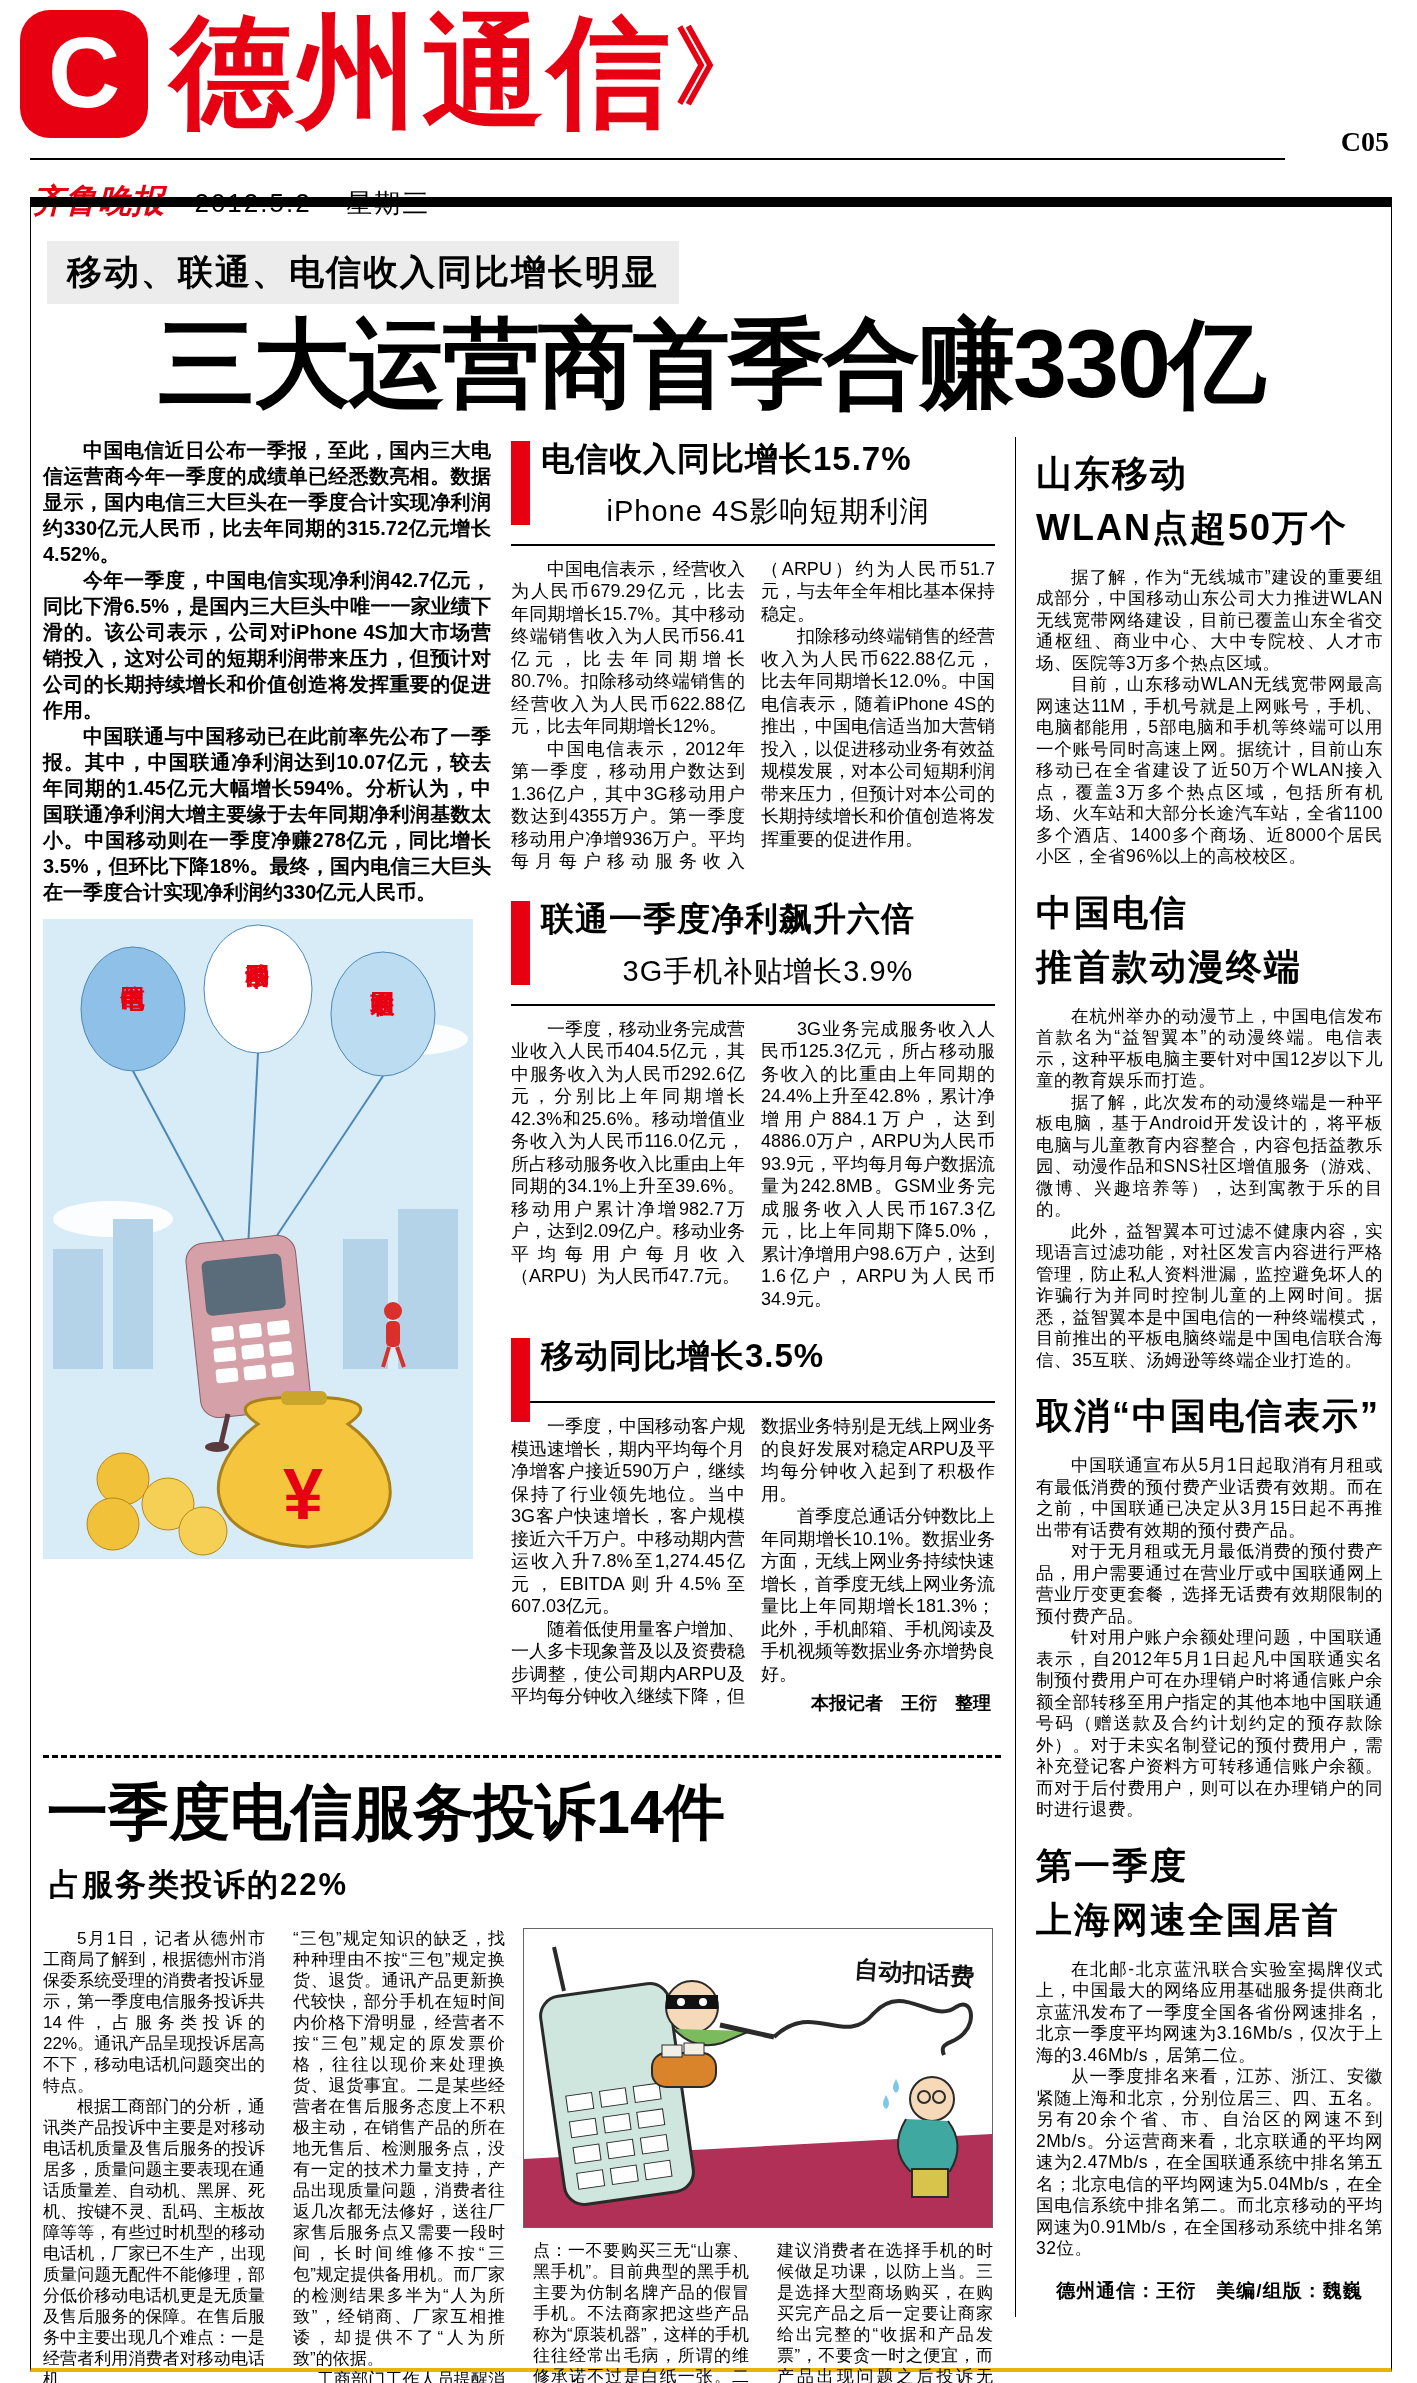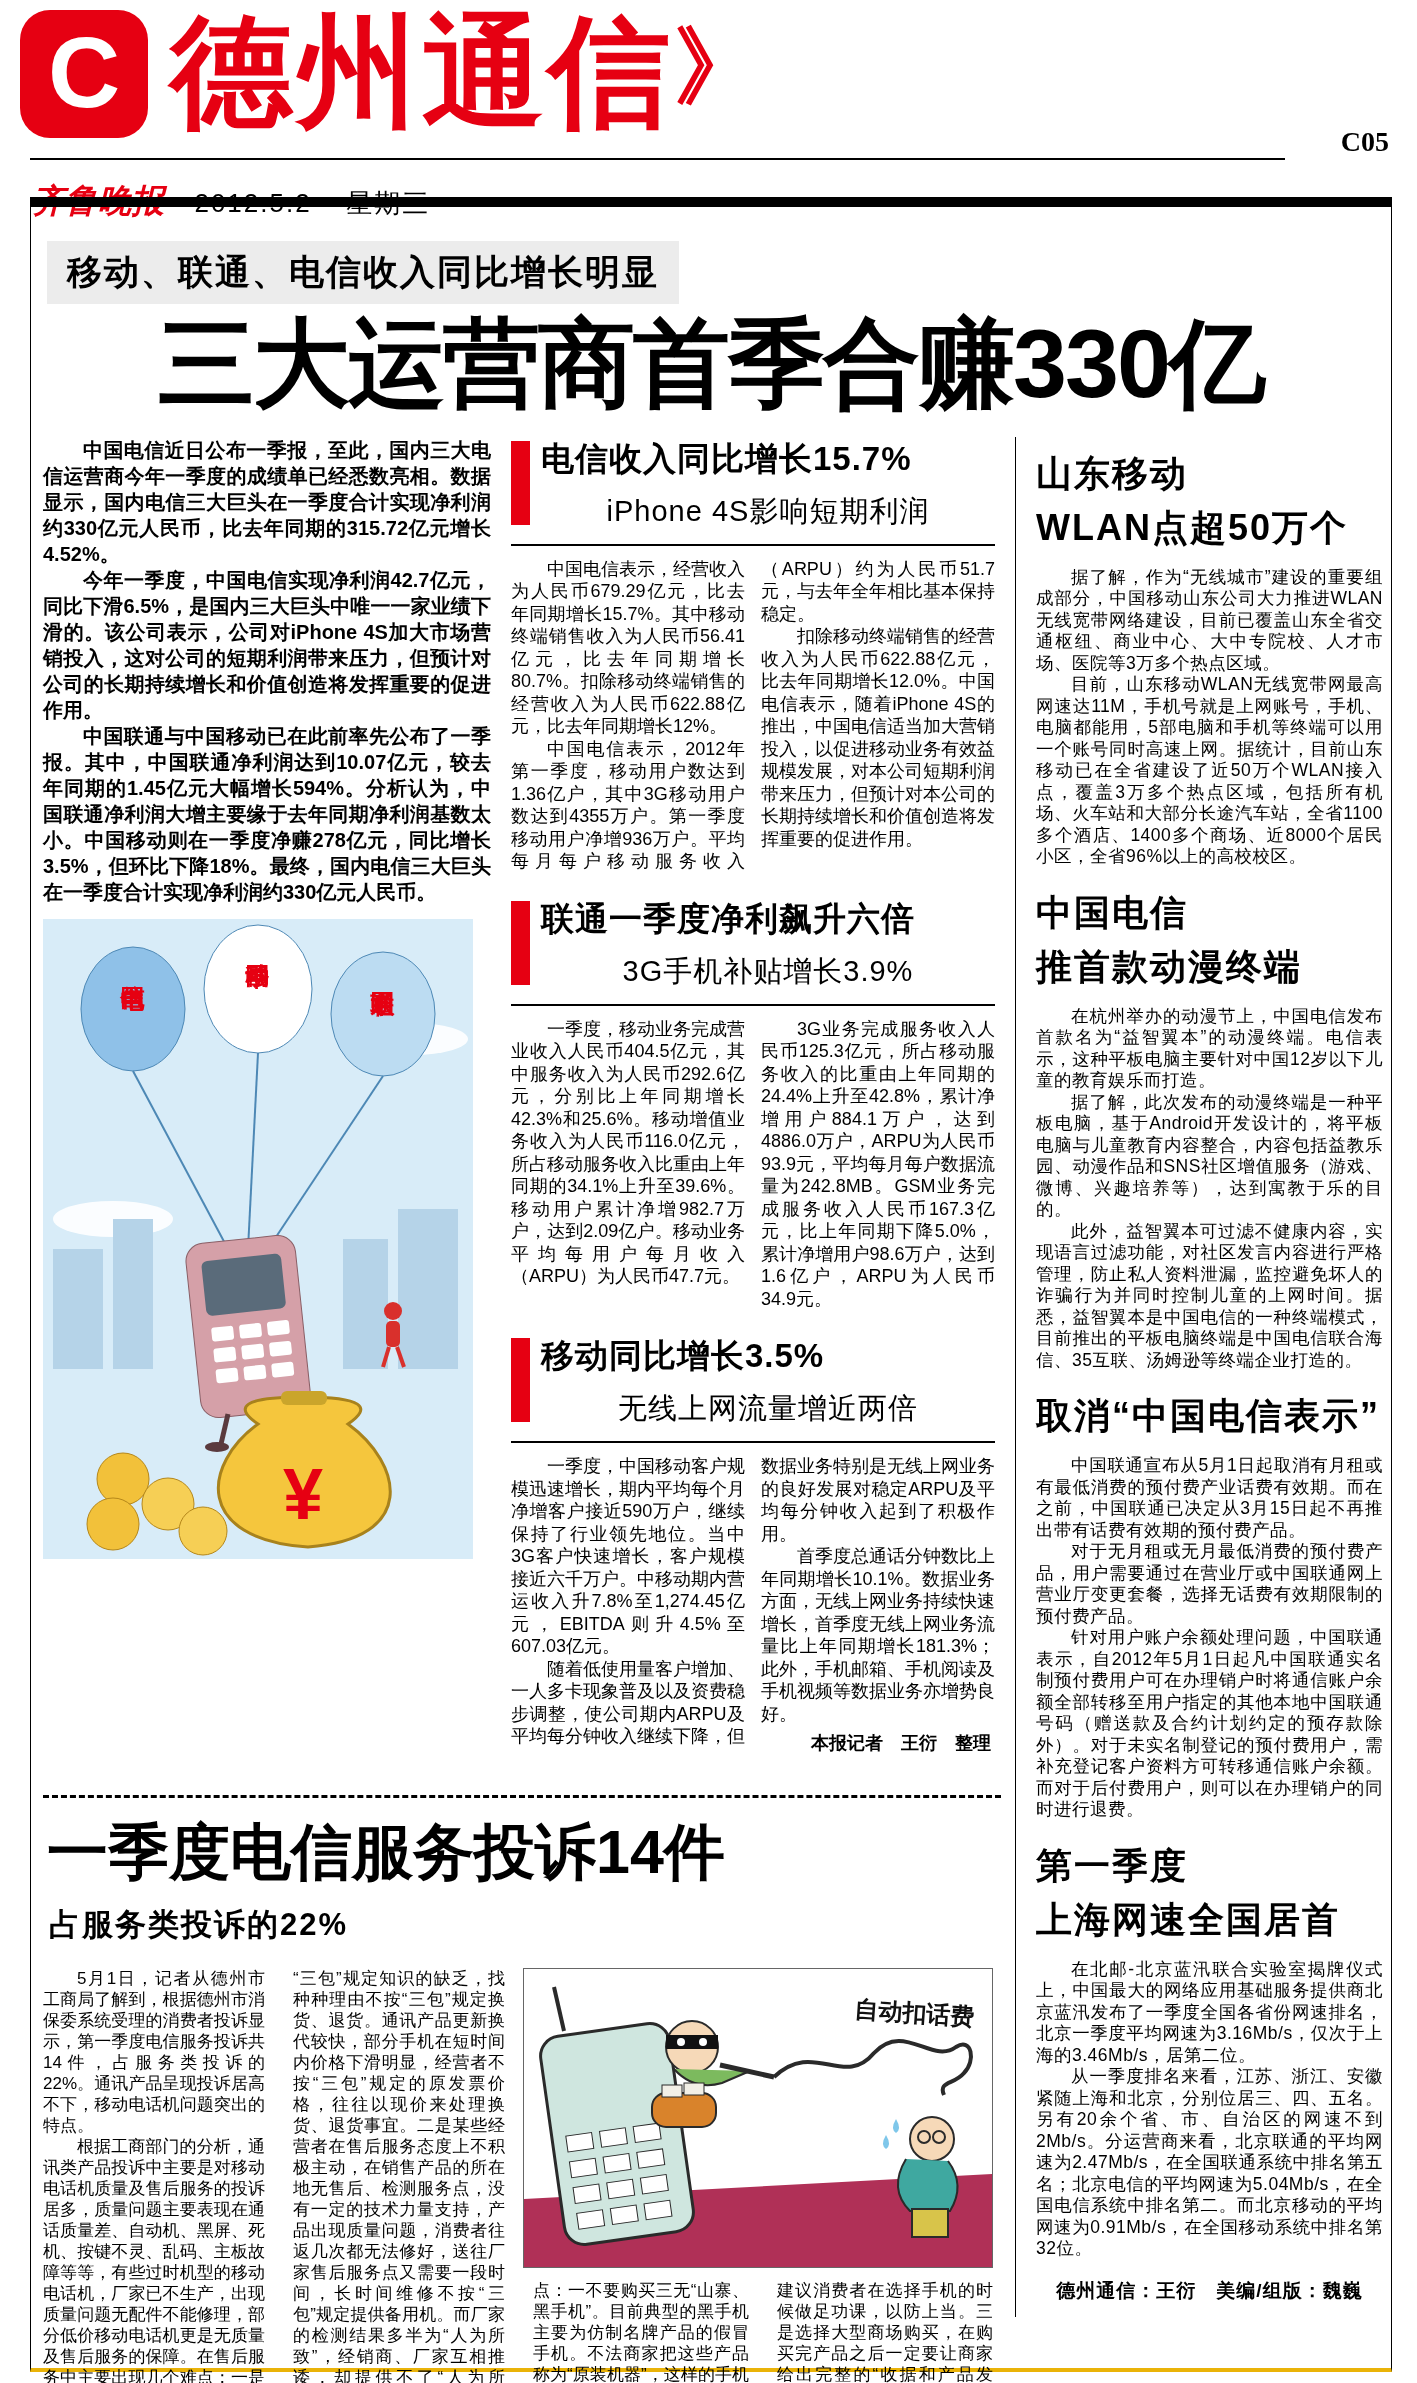--- a/index.html
+++ b/index.html
@@ -212,21 +212,20 @@
               <div class="mid-body">
                   <p>一季度，移动业务完成营业收入人民币404.5亿元，其中服务收入为人民币292.6亿元，分别比上年同期增长42.3%和25.6%。移动增值业务收入为人民币116.0亿元，所占移动服务收入比重由上年同期的34.1%上升至39.6%。移动用户累计净增982.7万户，达到2.09亿户。移动业务平均每用户每月收入（ARPU）为人民币47.7元。</p>
                   <p>3G业务完成服务收入人民币125.3亿元，所占移动服务收入的比重由上年同期的24.4%上升至42.8%，累计净增用户884.1万户，达到4886.0万户，ARPU为人民币93.9元，平均每月每户数据流量为242.8MB。GSM业务完成服务收入人民币167.3亿元，比上年同期下降5.0%，累计净增用户98.6万户，达到1.6亿户，ARPU为人民币34.9元。</p>
                 </div>
             </div>
 
             <div class="mid-section">
               <div class="mid-head">
                 <div class="red-bar"></div>
                 <div class="mid-head-1">移动同比增长3.5%</div>
-                <div class="mid-head-2">无线上网流量增近两倍</div>
               </div>
               <div class="mid-body">
                 <div>
                     <p>一季度，中国移动客户规模迅速增长，期内平均每个月净增客户接近590万户，继续保持了行业领先地位。当中3G客户快速增长，客户规模接近六千万户。中移动期内营运收入升7.8%至1,274.45亿元，EBITDA则升4.5%至607.03亿元。</p>
                     <p>随着低使用量客户增加、一人多卡现象普及以及资费稳步调整，使公司期内ARPU及平均每分钟收入继续下降，但数据业务特别是无线上网业务的良好发展对稳定ARPU及平均每分钟收入起到了积极作用。</p>
                     <p>首季度总通话分钟数比上年同期增长10.1%。数据业务方面，无线上网业务持续快速增长，首季度无线上网业务流量比上年同期增长181.3%；此外，手机邮箱、手机阅读及手机视频等数据业务亦增势良好。</p>
                   </div>
                 <div class="byline">本报记者　王衍　整理</div>
               </div>
             </div>

